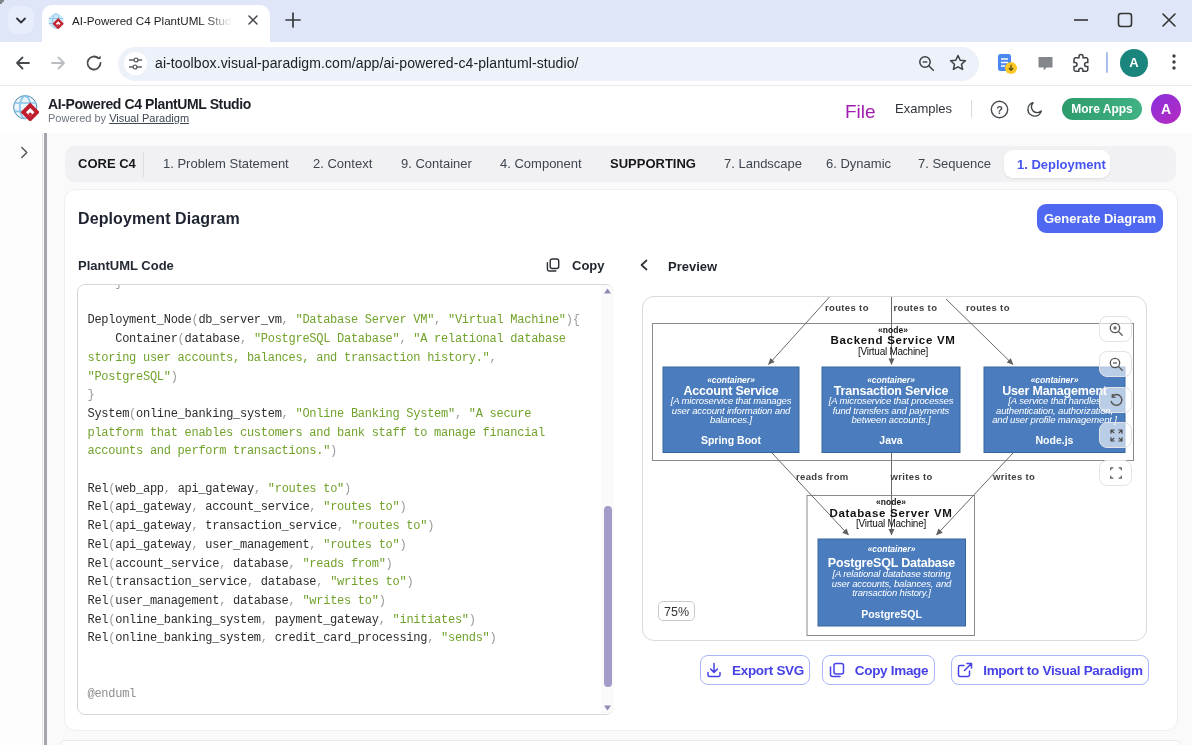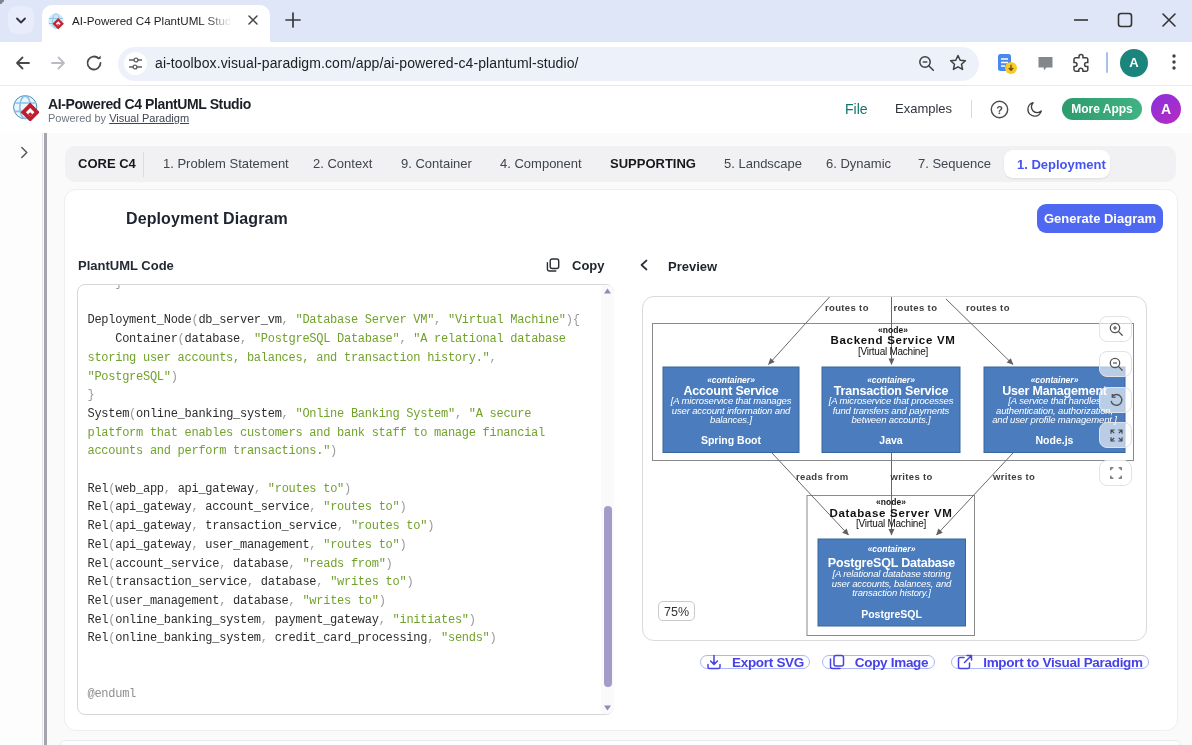--- a/index.html
+++ b/index.html
@@ -22,21 +22,21 @@
 #omni { left:118px; top:47px; width:861px; height:34px; background:#edf1fa; border-radius:17px; }
 #omnicirc { left:124px; top:52px; width:23px; height:23px; background:#fff; border-radius:50%; }
 #url { left:155px; top:55px; font-size:14px; color:#202124; letter-spacing:0.1px; }
 #hdrline { left:0; top:85px; width:1192px; height:1px; background:#e9e9eb; }
 
 
 #appheader { left:0; top:86px; width:1192px; height:47px; background:#fff; }
 #apptitle { left:48px; top:96px; font-size:14px; font-weight:bold; color:#1c2026; letter-spacing:-0.4px; }
 #appsub { left:48px; top:112px; font-size:11px; color:#6d7480; }
 #appsub a { color:#3e4651; text-decoration:underline; }
-#navfile { left:845px; top:101px; font-size:14px; color:#0f766e; font-weight:500; }
+#navfile { left:845px; top:101px; font-size:19px; color:#a21caf; font-weight:500; }
 #navex { left:895px; top:101px; font-size:13px; color:#30343b; font-weight:500; }
 #navsep { left:971px; top:100px; width:1px; height:18px; background:#d9d9dd; }
 #moreapps { left:1062px; top:98px; width:80px; height:22px; border-radius:11px; background:linear-gradient(90deg,#2d9c6d,#41b283); color:#fff; font-size:12px; font-weight:bold; text-align:center; line-height:22px; }
 #avatar { left:1151px; top:94px; width:30px; height:30px; border-radius:50%; background:linear-gradient(140deg,#8a30dd,#b62bc0); color:#fff; font-size:14px; font-weight:bold; text-align:center; line-height:30px; }
 
 
 #pagebg { left:0; top:133px; width:1192px; height:612px; background:#fafafa; }
 #sidebar { left:0; top:133px; width:43px; height:612px; background:#fdfdfd; border-right:1px solid #e5e5e8; }
 #sidebar2 { left:44px; top:133px; width:3px; height:612px; background:#a5a5ad; }
 #sidechev { left:15px; top:143px; width:18px; height:18px; }
@@ -44,21 +44,21 @@
 
 #pillbar { left:65px; top:146px; width:1111px; height:36px; background:#f1f1f3; border-radius:10px; }
 .pill { position:absolute; top:156px; font-size:13px; color:#3f4650; white-space:nowrap; }
 .pillb { font-weight:bold; color:#16181c; }
 #pilldiv { left:143px; top:152px; width:1px; height:25px; background:#dddde1; }
 #activepill { left:1004px; top:150px; width:106px; height:28px; background:#fff; border-radius:9px; box-shadow:0 1px 2px rgba(0,0,0,0.08); }
 #activetext { left:1017px; top:157px; font-size:13px; font-weight:600; color:#4554f1; }
 
 
 #card { left:64px; top:189px; width:1114px; height:542px; background:#fff; border:1px solid #efeff1; border-radius:12px; }
-#h2 { left:78px; top:210px; font-size:16px; font-weight:bold; color:#1d2330; letter-spacing:0.1px;margin-left:48px; }
+#h2 { left:78px; top:210px; font-size:16px; font-weight:bold; color:#1d2330; letter-spacing:0.1px; }
 #genbtn { left:1037px; top:204px; width:126px; height:29px; background:#4e68f2; border-radius:9px; color:#fff; font-size:13px; font-weight:bold; text-align:center; line-height:29px; }
 #codelabel { left:78px; top:258px; font-size:13px; font-weight:700; color:#242a33; }
 #copytext { left:572px; top:258px; font-size:13px; font-weight:600; color:#1f242c; }
 #prevchev { left:637px; top:258px; width:14px; height:14px; }
 #prevlabel { left:668px; top:258.5px; font-size:13px; font-weight:600; color:#1f242c; }
 
 
 #codebox { left:77px; top:284px; width:537px; height:431px; border:1px solid #d6d6db; border-radius:8px; background:#fff; }
 #codeclip { left:78px; top:285px; width:523px; height:429px; overflow:hidden; }
 #codepre { position:absolute; left:9.5px; top:-11px; font-family:"Liberation Mono", monospace; font-size:12px; letter-spacing:-0.27px; line-height:18.7px; color:#2d2d2d; white-space:pre; }
@@ -68,21 +68,21 @@
 #sbtrack { left:601px; top:285px; width:12.5px; height:429px; background:#fafafa; border-radius:0 7px 7px 0; }
 #sbthumb { left:603.5px; top:506px; width:8px; height:181px; background:#a29dc8; border-radius:4px; }
 
 
 #panel { left:642px; top:296px; width:505px; height:345px; background:#fff; border:1px solid #d9d9de; border-radius:12px; }
 .zbtn { position:absolute; left:1099px; width:33px; height:26px; background:rgba(255,255,255,0.62); border:1px solid #e2e2e7; border-radius:8px; }
 .zbtn svg { position:absolute; left:9px; top:5px; }
 #zoombadge { left:658px; top:601px; width:37px; height:20px; background:#fff; border:1px solid #c9c9ce; border-radius:5px; font-size:12.5px; color:#333; text-align:center; line-height:20px; }
 
 
-.bbtn { position:absolute; top:655px; height:14px; background:#fff; border:1.5px solid #a9b6fa; border-radius:8px; color:#4742e8; font-size:13.5px; font-weight:bold; letter-spacing:-0.3px; white-space:nowrap; display:flex; align-items:center; justify-content:center; gap:10px; }
+.bbtn { position:absolute; top:655px; height:30px; background:#fff; border:1.5px solid #a9b6fa; border-radius:8px; color:#4742e8; font-size:13.5px; font-weight:bold; letter-spacing:-0.3px; white-space:nowrap; display:flex; align-items:center; justify-content:center; gap:10px; }
 #bbtn1 { left:700px; width:110px; }
 #bbtn2 { left:822px; width:113px; }
 #bbtn3 { left:951px; width:198px; }
 #footer { left:60px; top:740px; width:1121px; height:5px; background:#fdfdfe; border:1px solid #ebebee; border-bottom:none; border-radius:12px 12px 0 0; }
 </style>
 </head>
 <body>
 
 <div class="abs" id="tabstrip"></div>
 <div class="abs" id="corner"></div>
@@ -208,21 +208,21 @@
   </svg>
 
 <div class="abs" id="pillbar"></div>
 <div class="abs pill pillb" style="left:78px">CORE C4</div>
 <div class="abs" id="pilldiv"></div>
 <div class="abs pill" style="left:163px">1. Problem Statement</div>
 <div class="abs pill" style="left:313px">2. Context</div>
 <div class="abs pill" style="left:401px">9. Container</div>
 <div class="abs pill" style="left:500px">4. Component</div>
 <div class="abs pill pillb" style="left:610px">SUPPORTING</div>
-<div class="abs pill" style="left:724px">5. Landscape</div>
+<div class="abs pill" style="left:724px">7. Landscape</div>
 <div class="abs pill" style="left:826px">6. Dynamic</div>
 <div class="abs pill" style="left:918px">7. Sequence</div>
 <div class="abs" id="activepill"></div>
 <div class="abs" id="activetext">1. Deployment</div>
 
 <div class="abs" id="card"></div>
 <div class="abs" id="h2">Deployment Diagram</div>
 <div class="abs" id="genbtn">Generate Diagram</div>
 <div class="abs" id="codelabel">PlantUML Code</div>
 <svg class="abs" style="left:546px;top:258px" width="14" height="14" viewBox="0 0 14 14">

